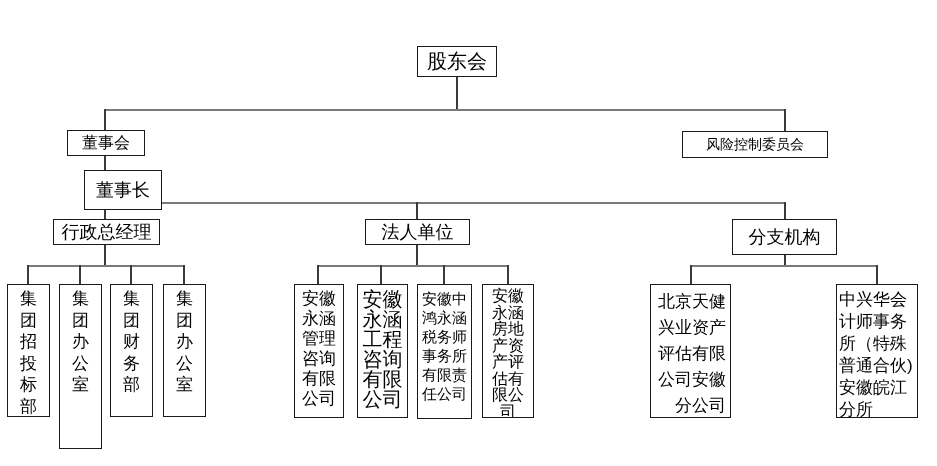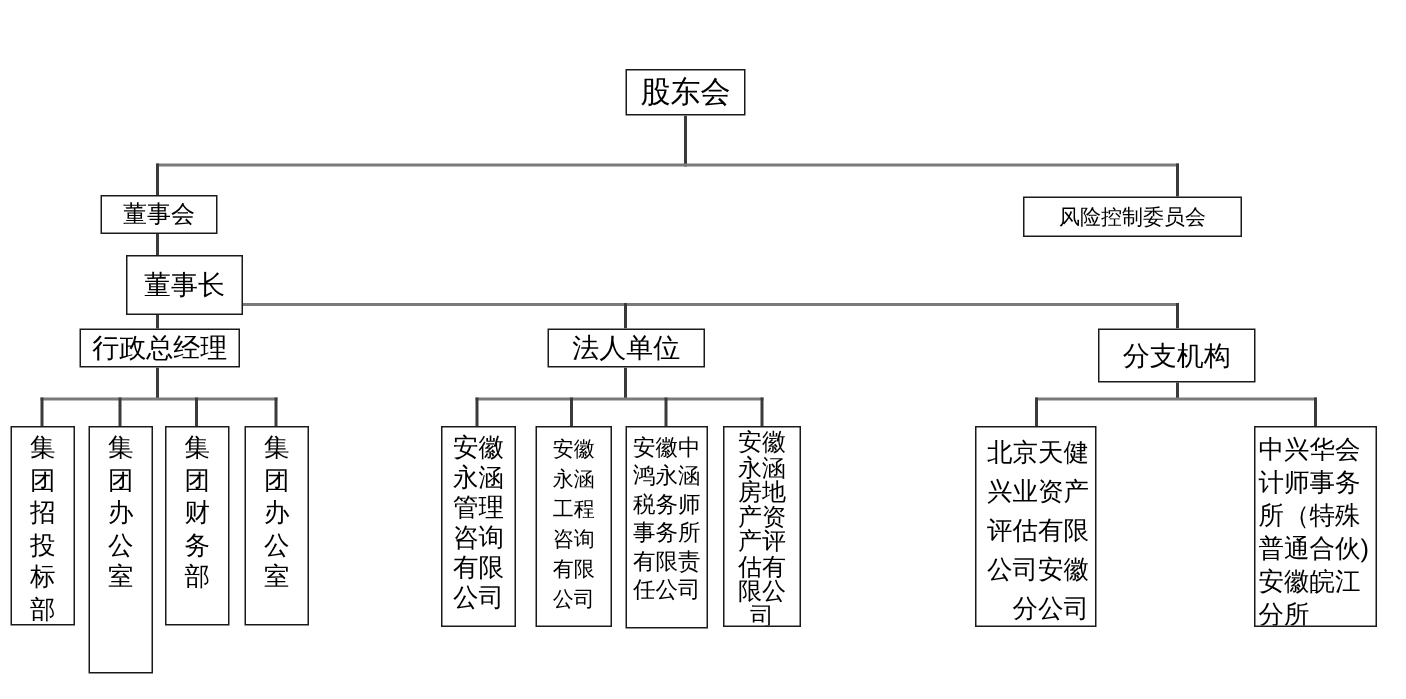--- a/index.html
+++ b/index.html
@@ -50,21 +50,21 @@
   .n-branch { left: 732px; top: 219px; width: 105px; height: 36px; font-size: 18px; }
 
   
   .n-dep0 { left: 7px;   top: 284px; width: 43px; height: 133px; font-size: 17px; line-height: 21.5px; padding: 3px 10px; }
   .n-dep1 { left: 59px;  top: 284px; width: 43px; height: 165px; font-size: 17px; line-height: 21.5px; padding: 3px 10px; }
   .n-dep2 { left: 110px; top: 284px; width: 43px; height: 133px; font-size: 17px; line-height: 21.5px; padding: 3px 10px; }
   .n-dep3 { left: 163px; top: 284px; width: 43px; height: 133px; font-size: 17px; line-height: 21.5px; padding: 3px 10px; }
 
   
   .n-le0 { left: 294px; top: 284px; width: 50px; height: 134px; font-size: 17px; line-height: 20px; padding: 4px 4px; }
-  .n-le1 { left: 357px; top: 284px; width: 51px; height: 134px; font-size: 14px; line-height: 20px; padding: 4px 4px; }
+  .n-le1 { left: 357px; top: 284px; width: 51px; height: 134px; font-size: 20px; line-height: 20px; padding: 4px 4px; }
   .n-le2 { left: 417px; top: 284px; width: 55px; height: 135px; font-size: 15px; line-height: 19px; padding: 4px 3px; }
   .n-le3 { left: 482px; top: 284px; width: 52px; height: 134px; font-size: 16px; line-height: 16.5px; padding: 3px 4px; }
 
   
   .n-br0 { left: 650px; top: 284px; width: 81px; height: 134px; font-size: 17px; line-height: 26px; padding: 4px 4px; text-align: right; }
   .n-br1 { left: 836px; top: 284px; width: 82px; height: 134px; font-size: 17px; line-height: 22px; padding: 4px 2px; text-align: left; }
 
   
   .c1  { left: 456px; top: 77px;  height: 34px; }             
   .c2  { left: 104px; top: 109px; width: 682px; }             

